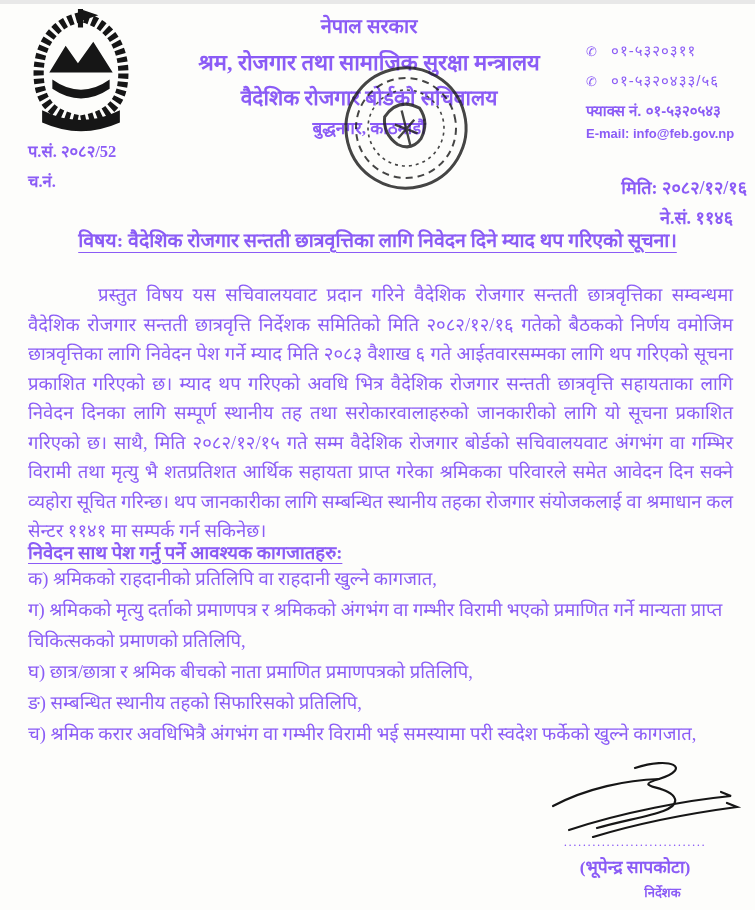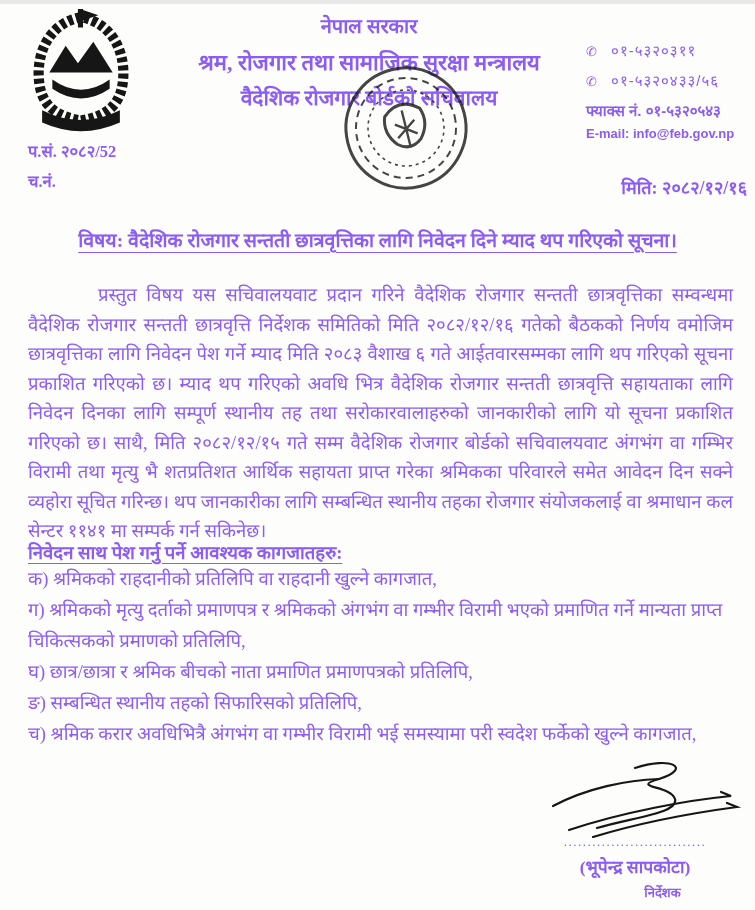--- a/index.html
+++ b/index.html
@@ -59,20 +59,21 @@
       <path d="M24 63 L40 37 L52 54 L67 33 L86 63 Z" fill="#161616"></path>
       <path d="M27 70 Q55 90 83 70 L83 79 Q55 98 27 79 Z" fill="#161616"></path>
       <path d="M17 100 Q55 119 93 100 L93 112 Q55 129 17 112 Z" fill="#161616"></path>
     </svg>
   </div>
 
   <div class="hdr">
     <div class="gov">नेपाल सरकार</div>
     <div class="ministry">श्रम, रोजगार तथा सामाजिक सुरक्षा मन्त्रालय</div>
     <div class="office">वैदेशिक रोजगार बोर्डको सचिवालय</div>
+    <div class="addr">बुद्धनगर, काठमाडौं</div>
   </div>
 
   <div class="stamp">
     <svg viewBox="0 0 160 152" width="160" height="152">
       <circle cx="80" cy="76" r="60" fill="none" stroke="#1d1d1d" stroke-width="3"></circle>
       <circle cx="80" cy="76" r="50" fill="none" stroke="#1d1d1d" stroke-width="2" stroke-dasharray="7 5"></circle>
       <circle cx="80" cy="76" r="38" fill="none" stroke="#1d1d1d" stroke-width="1.6" stroke-dasharray="3 4"></circle>
       <path d="M62 60 Q80 44 98 60 Q104 76 92 90 Q80 100 68 90 Q56 76 62 60 Z" fill="none" stroke="#1d1d1d" stroke-width="3"></path>
       <path d="M70 70 l20 14 M90 70 l-20 14 M80 58 v36" stroke="#1d1d1d" stroke-width="2.4"></path>
     </svg>
@@ -91,20 +92,21 @@
     <div class="email">E-mail: info@feb.gov.np</div>
   </div>
 
   <div class="refs">
     <div>प.सं. २०८२/52</div>
     <div>च.नं.</div>
   </div>
 
   <div class="dates">
     <div>मिति: २०८२/१२/१६</div>
+    <div class="nesa">ने.सं. ११४६</div>
   </div>
 
   <div class="subject">
     <span class="u">विषय: वैदेशिक रोजगार सन्तती छात्रवृत्तिका लागि निवेदन दिने म्याद थप गरिएको सूचना।</span>
   </div>
 
   <div class="body-par">प्रस्तुत विषय यस सचिवालयवाट प्रदान गरिने वैदेशिक रोजगार सन्तती छात्रवृत्तिका सम्वन्धमा वैदेशिक रोजगार सन्तती छात्रवृत्ति निर्देशक समितिको मिति २०८२/१२/१६ गतेको बैठकको निर्णय वमोजिम छात्रवृत्तिका लागि निवेदन पेश गर्ने म्याद मिति २०८३ वैशाख ६ गते आईतवारसम्मका लागि थप गरिएको सूचना प्रकाशित गरिएको छ। म्याद थप गरिएको अवधि भित्र वैदेशिक रोजगार सन्तती छात्रवृत्ति सहायताका लागि निवेदन दिनका लागि सम्पूर्ण स्थानीय तह तथा सरोकारवालाहरुको जानकारीको लागि यो सूचना प्रकाशित गरिएको छ। साथै, मिति २०८२/१२/१५ गते सम्म वैदेशिक रोजगार बोर्डको सचिवालयवाट अंगभंग वा गम्भिर विरामी तथा मृत्यु भै शतप्रतिशत आर्थिक सहायता प्राप्त गरेका श्रमिकका परिवारले समेत आवेदन दिन सक्ने व्यहोरा सूचित गरिन्छ। थप जानकारीका लागि सम्बन्धित स्थानीय तहका रोजगार संयोजकलाई वा श्रमाधान कल सेन्टर ११४१ मा सम्पर्क गर्न सकिनेछ।</div>
 
   <div class="doc-head">निवेदन साथ पेश गर्नु पर्ने आवश्यक कागजातहरु:</div>
   <div class="doc-list">

